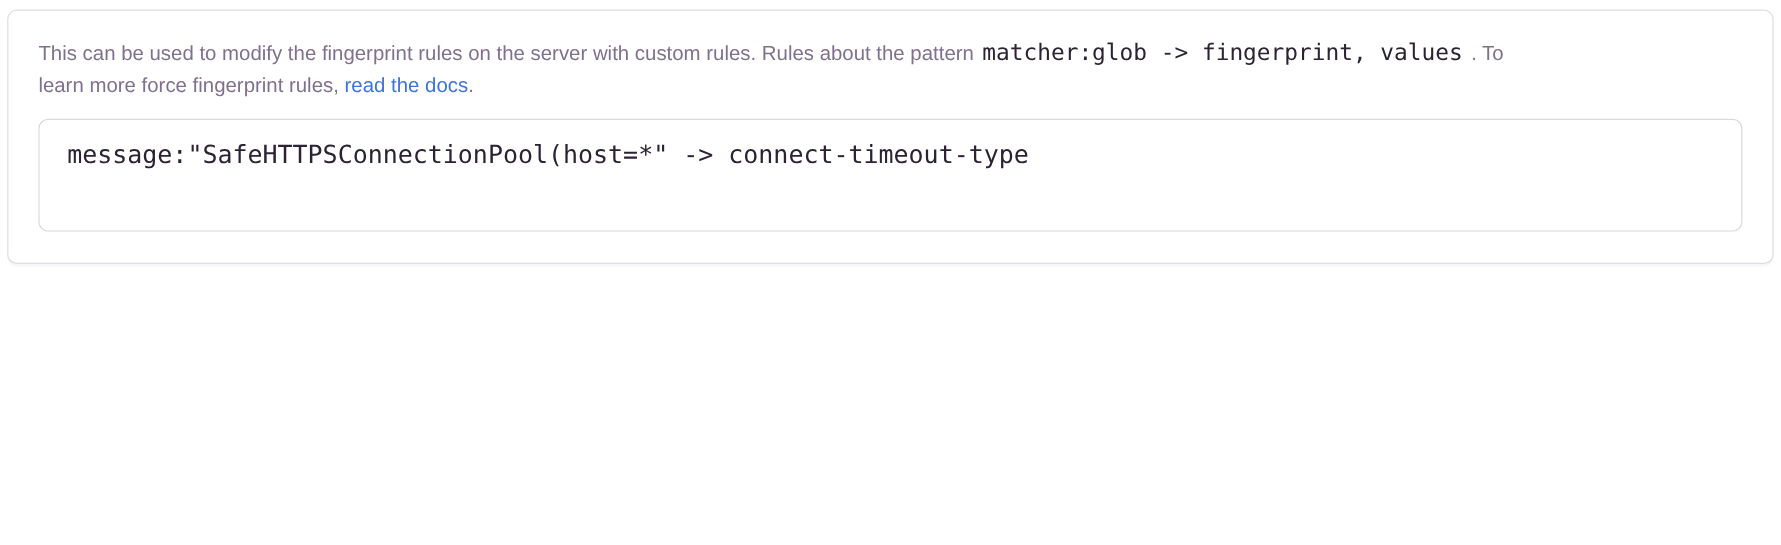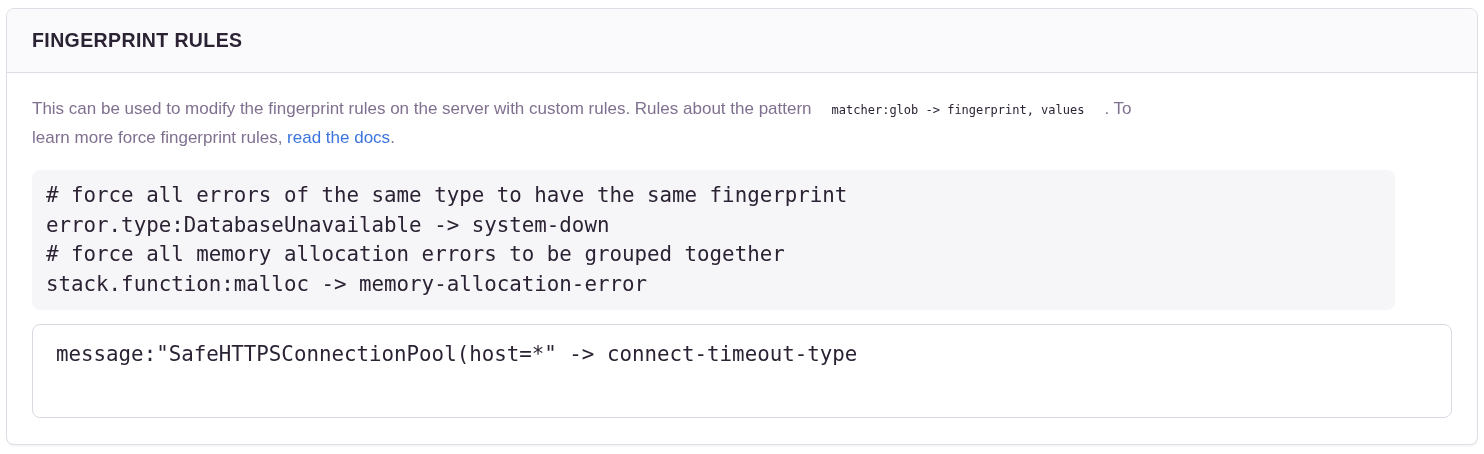--- a/index.html
+++ b/index.html
@@ -40,24 +40,24 @@
     padding: 22px 25px 26px 25px;
   }
   .description {
     margin: 0;
     font-size: 17px;
     line-height: 27px;
     color: #80708f;
   }
   .inline-code {
     font-family: "DejaVu Sans Mono", monospace;
-    font-size: 12px;
+    font-size: 19px;
     color: #2b2233;
     padding: 0 2px;
-    margin: 0 18px;
+    margin: 0 5px;
     white-space: nowrap;
   }
   .docs-link {
     color: #3c74dd;
     text-decoration: none;
     cursor: pointer;
     margin-top: 37px;
   }
   .code-example {
     margin: 19px 57px 0 0;
@@ -88,32 +88,25 @@
     outline: none;
     overflow: hidden;
     white-space: pre;
   }
 </style>
 </head>
 <body>
 
 <div class="panel">
 
-  <div class="panel-header">
-    <span class="panel-title">FINGERPRINT RULES</span>
-  </div>
 
   <div class="panel-body">
 
     <p class="description">
       <span>This can be used to modify the fingerprint rules on the server with custom rules. Rules about the pattern</span><code class="inline-code">matcher:glob -&gt; fingerprint, values</code><span>. To</span><br>
       <span>learn more force fingerprint rules, </span><a class="docs-link">read the docs</a><span>.</span>
     </p>
 
-    <pre class="code-example"># force all errors of the same type to have the same fingerprint
-error.type:DatabaseUnavailable -&gt; system-down
-# force all memory allocation errors to be grouped together
-stack.function:malloc -&gt; memory-allocation-error</pre>
 
     <textarea class="rules-textarea" spellcheck="false" style="">message:"SafeHTTPSConnectionPool(host=*" -&gt; connect-timeout-type</textarea>
 
   </div>
 </div>
 
 </body></html>

